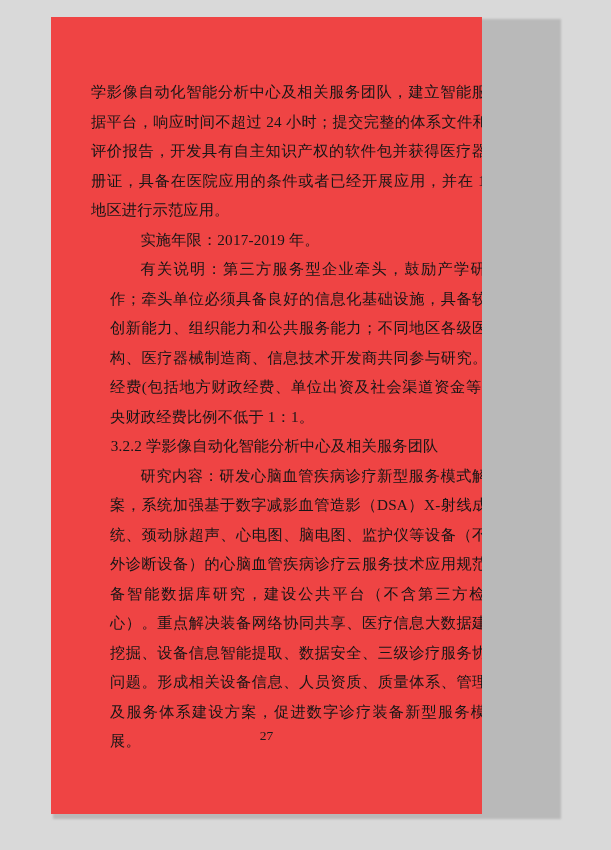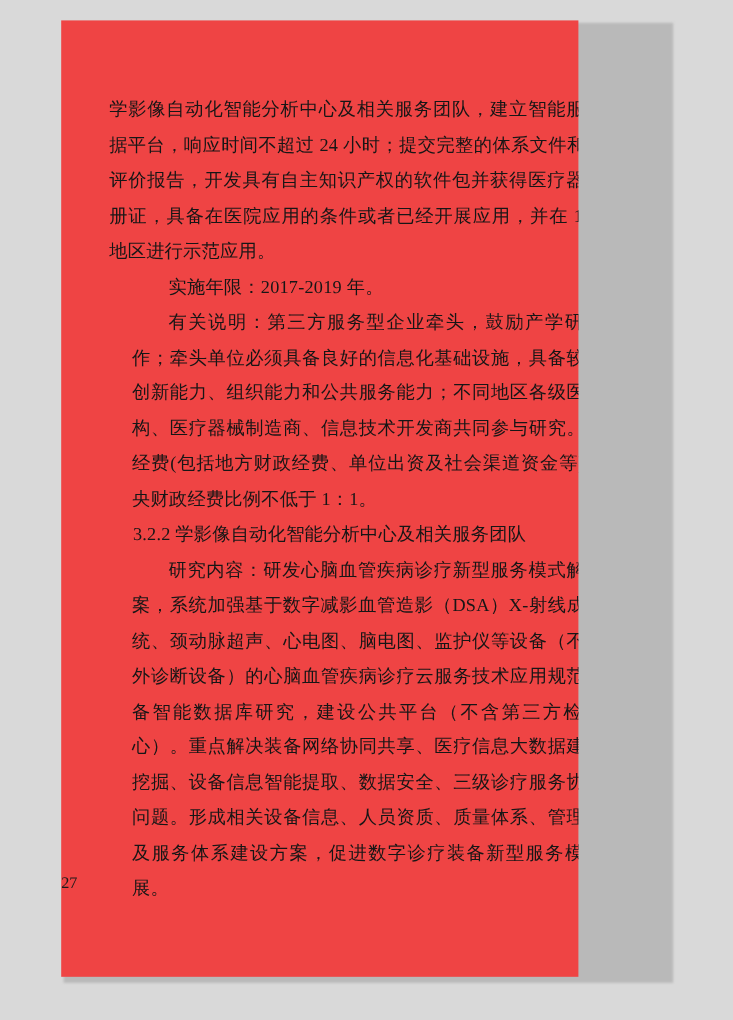--- a/index.html
+++ b/index.html
@@ -52,20 +52,21 @@
     margin-left: 19px;
   }
   p.heading {
     text-indent: 1.3em;
   }
   .pagenum {
     position: absolute;
     left: 0;
     right: 0;
     top: 711px;
+    text-align: center;
     font-size: 13.5px;
     color: #1a1a1a;
     font-family: "Liberation Serif", "DejaVu Serif", serif;
   }
 </style>
 </head>
 <body>
 
 <div class="page-shadow"></div>
 

